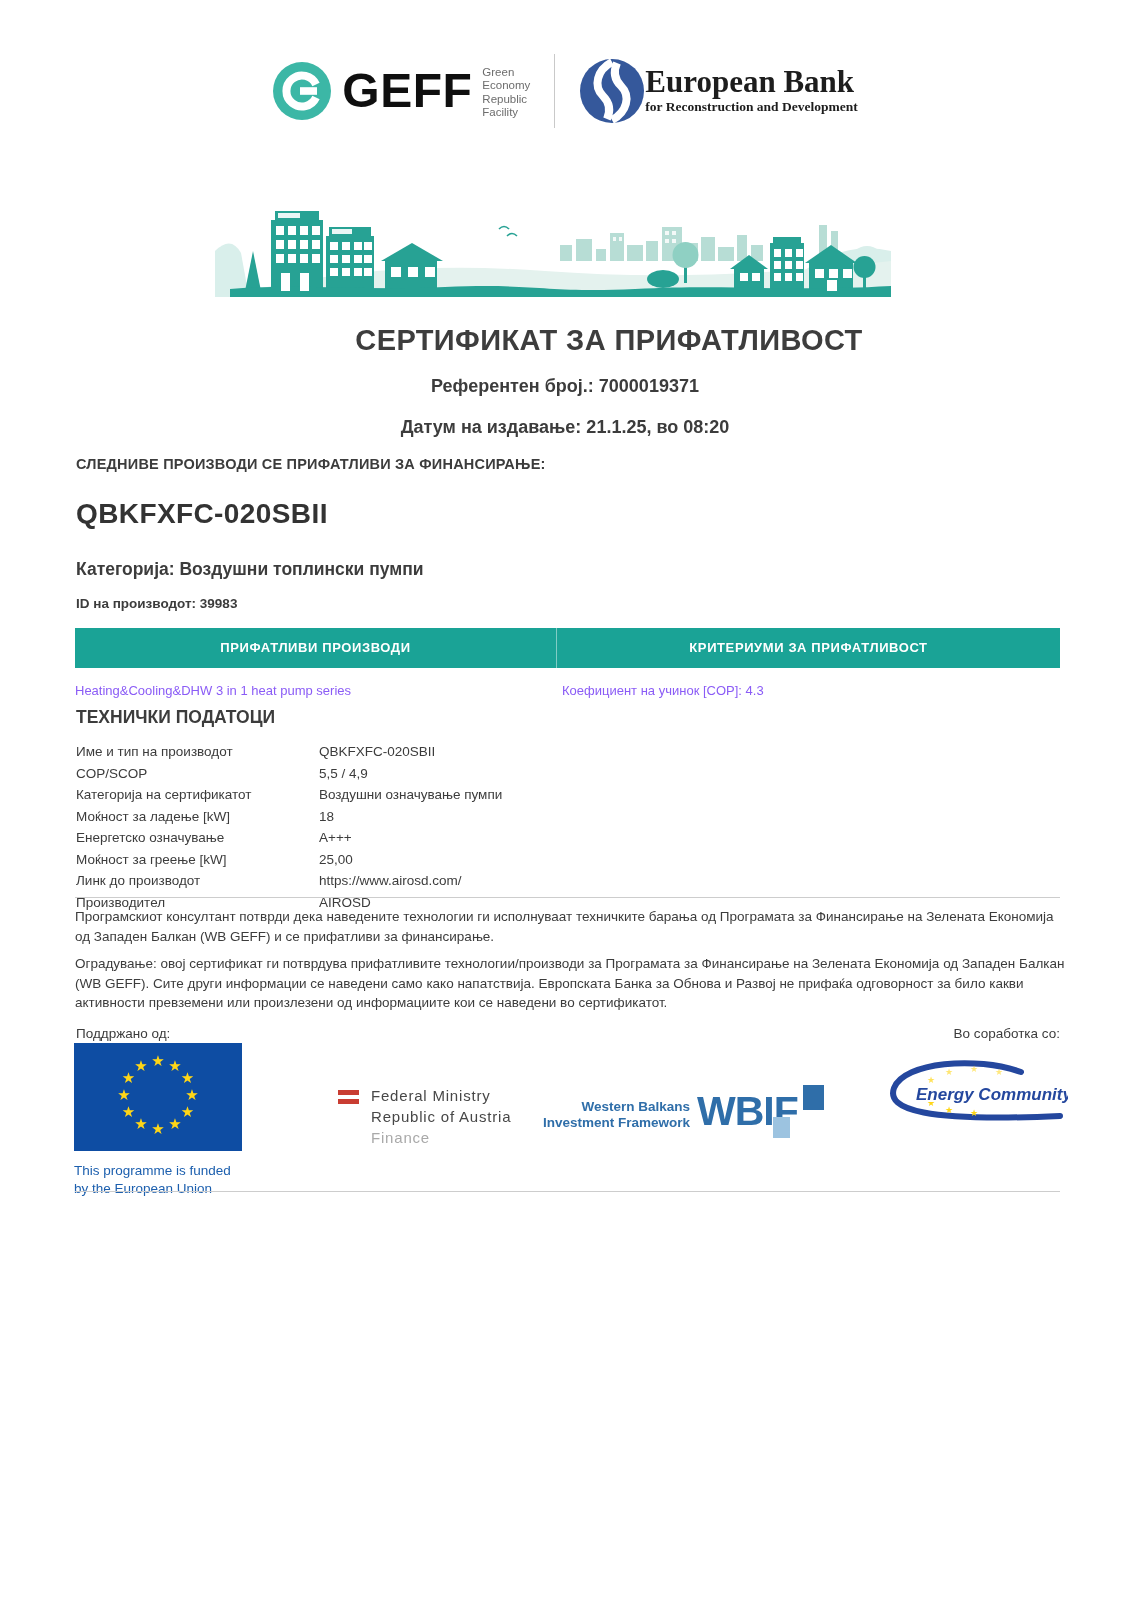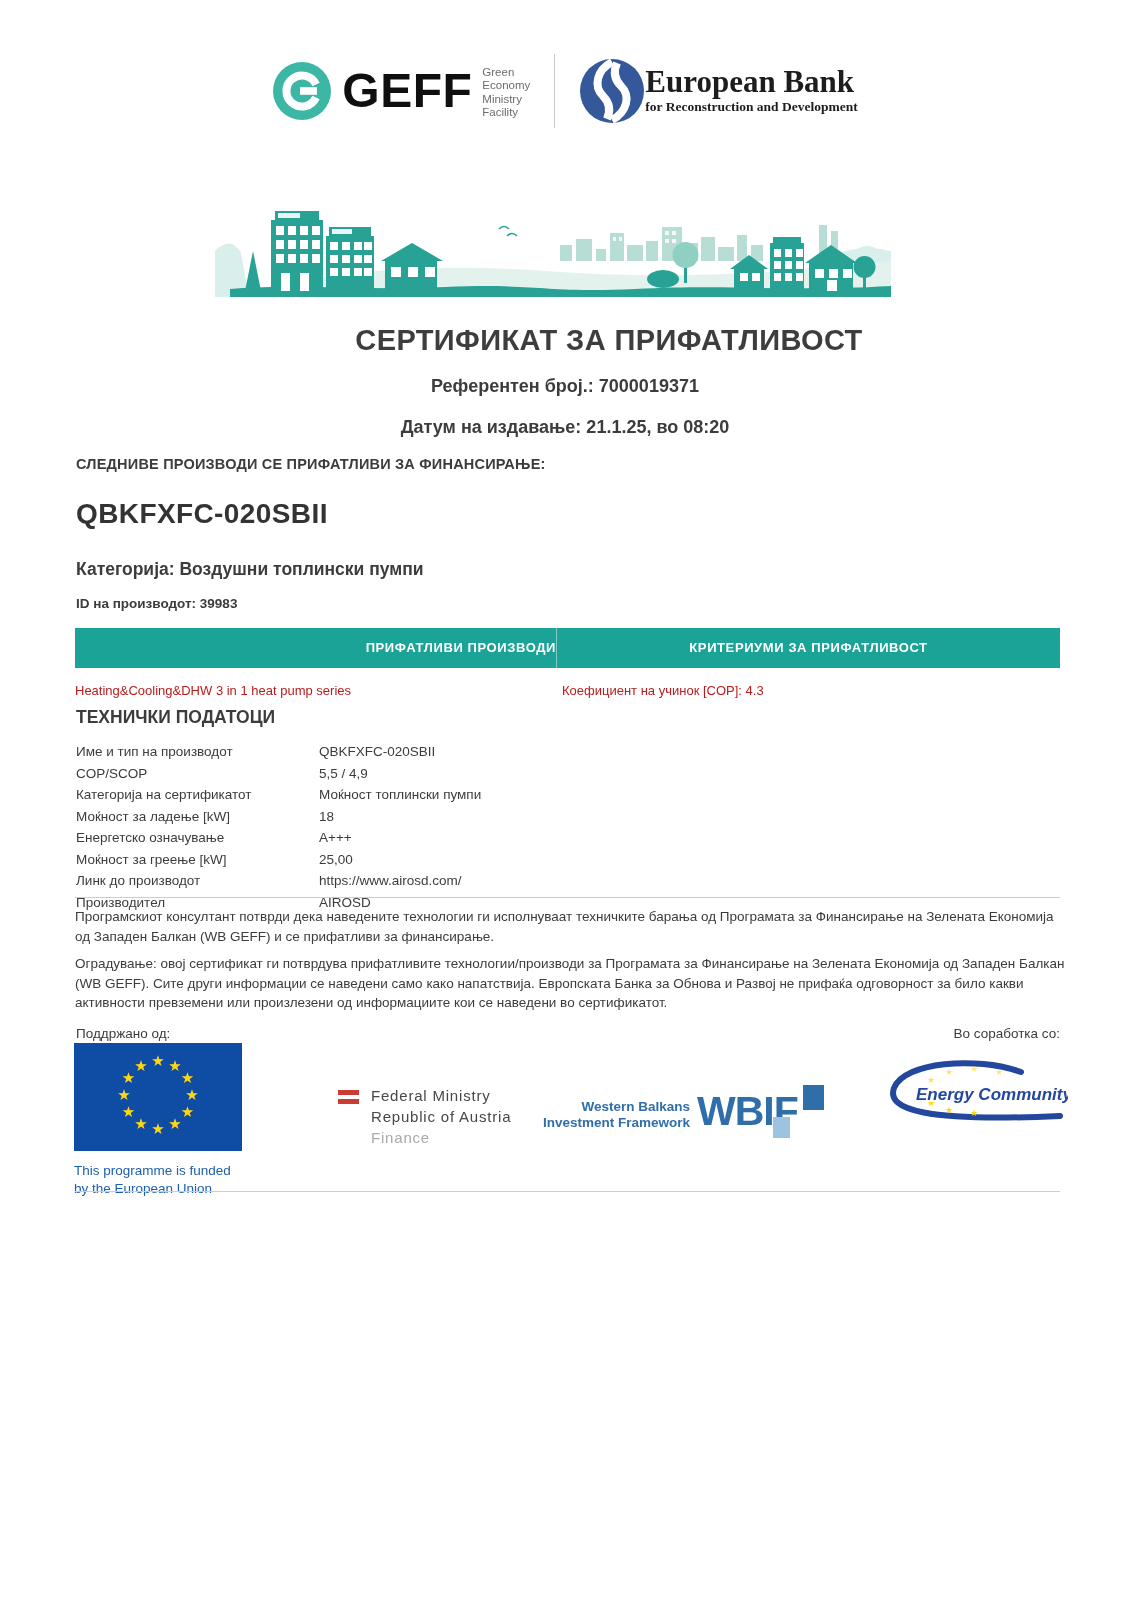--- a/index.html
+++ b/index.html
@@ -26,23 +26,23 @@
   .ref{top:376px;} .issue-date{top:417px;}
   .intro{position:absolute;top:456px;left:76px;font-size:14.5px;font-weight:700;color:#3c3c3c;letter-spacing:.2px;}
   .product{position:absolute;top:498px;left:76px;margin:0;font-size:28px;font-weight:700;color:#333;letter-spacing:.4px;}
   .cat{position:absolute;top:559px;left:76px;font-size:17.5px;font-weight:700;color:#3c3c3c;}
   .pid{position:absolute;top:596px;left:76px;font-size:13.5px;font-weight:700;color:#3c3c3c;}
 
   
   .tbl{position:absolute;top:628px;left:75px;width:985px;}
   .tbl-head{display:flex;height:40px;background:var(--teal,#1aa396);}
   .tbl-head .cell{line-height:40px;color:#fff;font-size:13px;font-weight:700;text-align:center;letter-spacing:.6px;}
-  .c1{width:481px;} .tbl-head .c1{border-right:1px solid rgba(255,255,255,.45);text-align:right;}
+  .c1{width:481px;} .tbl-head .c1{border-right:1px solid rgba(255,255,255,.45);}
   .c2{flex:1;}
-  .tbl-row{display:flex;padding-top:15px;font-size:13px;color:#b91c1c;}
+  .tbl-row{display:flex;padding-top:15px;font-size:13px;color:#8b5cf6;}
   .tbl-row .c2{padding-left:6px;}
 
   
   .tech-title{position:absolute;top:707px;left:76px;margin:0;font-size:17.5px;font-weight:700;color:#3c3c3c;}
   .tech{position:absolute;top:741px;left:76px;font-size:13.5px;color:#3c3c3c;}
   .trow{display:flex;line-height:21.5px;}
   .tlabel{width:243px;}
 
   
   .sep{position:absolute;left:75px;width:985px;border:none;border-top:1px solid #cdcdcd;margin:0;}
@@ -81,21 +81,21 @@
     <div class="geff">
       <svg width="60" height="60" viewBox="0 0 60 60">
         <circle cx="30" cy="30" r="29" fill="var(--geff-teal,#3cb7a6)"></circle>
         <path d="M44,23.5 A15.5,15.5 0 1 0 44,36.5" fill="none" stroke="#fff" stroke-width="8"></path>
         <rect x="28" y="26.2" width="17" height="7.6" fill="#fff"></rect>
       </svg>
       <div class="geff-word">GEFF</div>
       <div class="geff-tagline">
         <div>Green</div>
         <div>Economy</div>
-        <div>Ministry</div>
+        <div>Republic</div>
         <div>Facility</div>
       </div>
     </div>
     <div class="brand-divider"></div>
     <div class="ebrd">
       <svg width="66" height="66" viewBox="0 0 66 66">
         <circle cx="33" cy="33" r="32" fill="var(--ebrd-blue,#35589b)"></circle>
         <path d="M33,4 C18,12 14,28 24,38 C30,44 32,52 28,61" stroke="#fff" stroke-width="8" fill="none"></path>
         <path d="M33,62 C48,54 52,38 42,28 C36,22 34,14 38,5" stroke="#fff" stroke-width="8" fill="none"></path>
       </svg>
@@ -235,21 +235,21 @@
     <div class="trow">
       <span class="tlabel">Име и тип на производот</span>
       <span class="tvalue">QBKFXFC-020SBII</span>
     </div>
     <div class="trow">
       <span class="tlabel">COP/SCOP</span>
       <span class="tvalue">5,5 / 4,9</span>
     </div>
     <div class="trow">
       <span class="tlabel">Категорија на сертификатот</span>
-      <span class="tvalue">Моќност топлински пумпи</span>
+      <span class="tvalue">Воздушни означување пумпи</span>
     </div>
     <div class="trow">
       <span class="tlabel">Моќност за ладење [kW]</span>
       <span class="tvalue">18</span>
     </div>
     <div class="trow">
       <span class="tlabel">Енергетско означување</span>
       <span class="tvalue">A+++</span>
     </div>
     <div class="trow">

